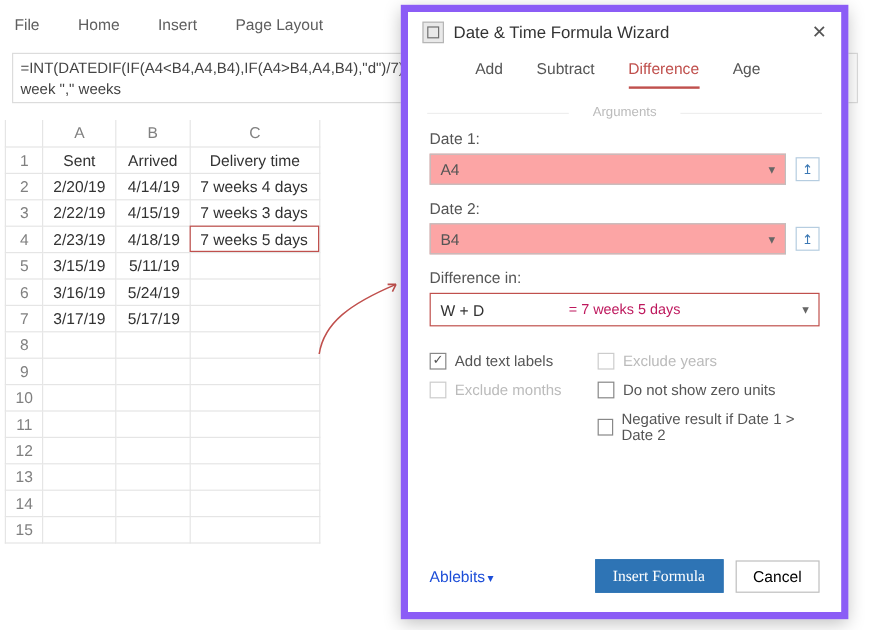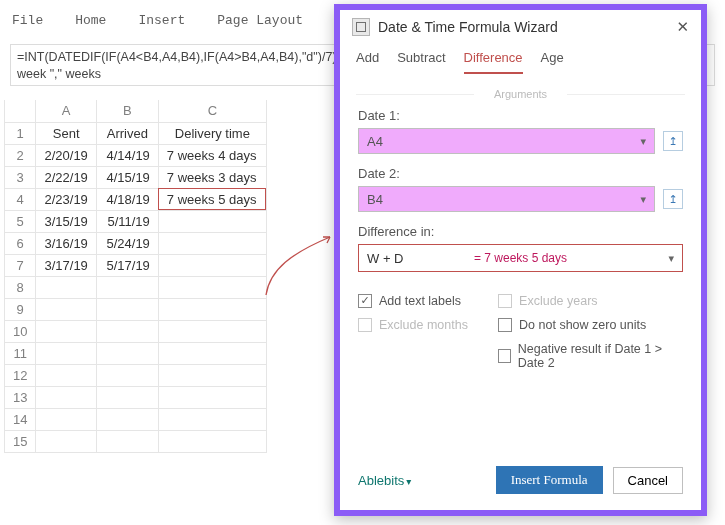--- a/index.html
+++ b/index.html
@@ -1,20 +1,20 @@
 <!DOCTYPE html>
 <html><head>
 <meta charset="utf-8">
 <style>
 * { margin: 0; padding: 0; box-sizing: border-box; font-family: "Segoe UI", Arial, sans-serif; }
 body { background: #fff; width: 725px; height: 525px; position: relative; overflow: hidden; }
 
 
 .ribbon { display: flex; padding: 8px 12px; gap: 32px; height: 40px; align-items: center; color: #5f5f5f; font-size: 13px; }
-.ribbon span { cursor: pointer; font-family: Liberation Mono, monospace; }
+.ribbon span { cursor: pointer; }
 
 
 .formula-bar-wrap { padding: 4px 10px 14px 10px; }
 .formula-bar { border: 1px solid #dcdcdc; height: 42px; font-size: 12.5px; color: #444; padding: 4px 6px; line-height: 1.35; overflow: hidden; }
 
 
 .grid-wrap { padding: 0 4px; }
 table.grid { border-collapse: collapse; font-size: 13px; color: #333; }
 table.grid th, table.grid td { border: 1px solid #e5e5e5; text-align: right; padding: 2px 8px; height: 22px; }
 table.grid thead th { text-align: center; font-weight: normal; background: #fff; color: #808080; border-top: none; }
@@ -33,52 +33,52 @@
 .dialog {
   position: absolute; right: 18px; top: 4px; width: 373px; height: 512px;
   background: #fff; border: 6px solid #8b5cf6; box-shadow: 0 4px 14px rgba(0,0,0,.25);
   display: flex; flex-direction: column;
 }
 .dlg-title { display: flex; align-items: center; padding: 8px 12px; font-size: 14px; color: #333; }
 .dlg-title .t-icon { width: 18px; height: 18px; background: #e9e9e9; border: 1px solid #b5b5b5; margin-right: 8px; position: relative; }
 .dlg-title .t-icon::before { content: ""; position: absolute; inset: 3px; border: 1px solid #707070; }
 .dlg-title .close { margin-left: auto; font-size: 15px; cursor: pointer; color: #555; }
 
-.tabs { display: flex; gap: 18px; padding: 6px 16px 0 16px; font-size: 13px; color: #555; }
+.tabs { display: flex; gap: 28px; padding: 6px 16px 0 16px; font-size: 13px; color: #555; margin-left: 40px; }
 .tabs span { padding-bottom: 7px; cursor: pointer; }
 .tabs .active { color: #c0504d; border-bottom: 2px solid #c0504d; }
 
 .section-label { text-align: center; color: #bbb; font-size: 11px; position: relative; margin: 14px 16px 8px; }
 .section-label::before, .section-label::after { content: ""; position: absolute; top: 50%; width: 36%; border-top: 1px solid #eee; }
 .section-label::before { left: 0; }
 .section-label::after { right: 0; }
 
 .form { padding: 0 18px; font-size: 13px; color: #555; }
 .fld { margin-bottom: 12px; }
 .fld-label { margin-bottom: 5px; display: block; }
 .combo { display: flex; align-items: center; gap: 8px; }
-.combo-input { flex: 1; display: flex; align-items: center; border: 1px solid #bfbfbf; height: 26px; padding: 0 8px; font-size: 13px; background:#f0abfc; }
+.combo-input { flex: 1; display: flex; align-items: center; border: 1px solid #bfbfbf; height: 26px; padding: 0 8px; font-size: 13px; background:#fca5a5; }
 .combo-input .chev { margin-left: auto; color: #666; font-size: 11px; }
 .ref-btn { width: 20px; height: 20px; border: 1px solid #b6cde0; display:flex; align-items:center; justify-content:center; cursor:pointer; color:#3b78b4; font-size:11px; }
 
 .diff-box { border: 1.5px solid #c0504d; height: 28px; display:flex; align-items:center; padding: 0 8px; }
 .diff-box .val { color:#333; }
 .diff-box .preview { margin-left: auto; margin-right: auto; color: #be185d; font-size: 12px; position: absolute; left: 50%; transform: translateX(-50%); }
 .diff-box { position: relative; }
 .diff-box .chev { margin-left:auto; color:#666; font-size:11px; }
 
 .chk-grid { display: grid; grid-template-columns: 1fr 1.4fr; gap: 10px 8px; margin-top: 22px; font-size: 12.5px; }
 .chk { display:flex; align-items:center; gap:7px; }
 .box { width:14px; height:14px; border:1px solid #888; display:inline-flex; align-items:center; justify-content:center; font-size:11px; line-height:1; }
 .box.disabled { border-color:#ccc; color:#ccc; }
 .chk.disabled { color:#bbb; }
 .box.checked::after { content:"✓"; font-size:11px; position:relative; top:-1px; }
 
 .footer { margin-top:auto; padding: 12px 18px 16px; display:flex; align-items:center; }
-.brand { color:#0f766e; font-size:13px; }
+.brand { color:#1d4ed8; font-size:13px; }
 .brand .bchev { font-size:10px; margin-left:2px; }
 .btn { border:1px solid #bfbfbf; padding: 5px 14px; font-size:13px; cursor:pointer; background:#fff; }
 .btn.primary { background:#2e74b5; border-color:#2e74b5; color:#fff; margin-left:auto; margin-right:10px;font-family:Liberation Serif, serif; }
 </style>
 </head>
 <body>
 
 <div class="ribbon">
   <span>File</span>
   <span>Home</span>

